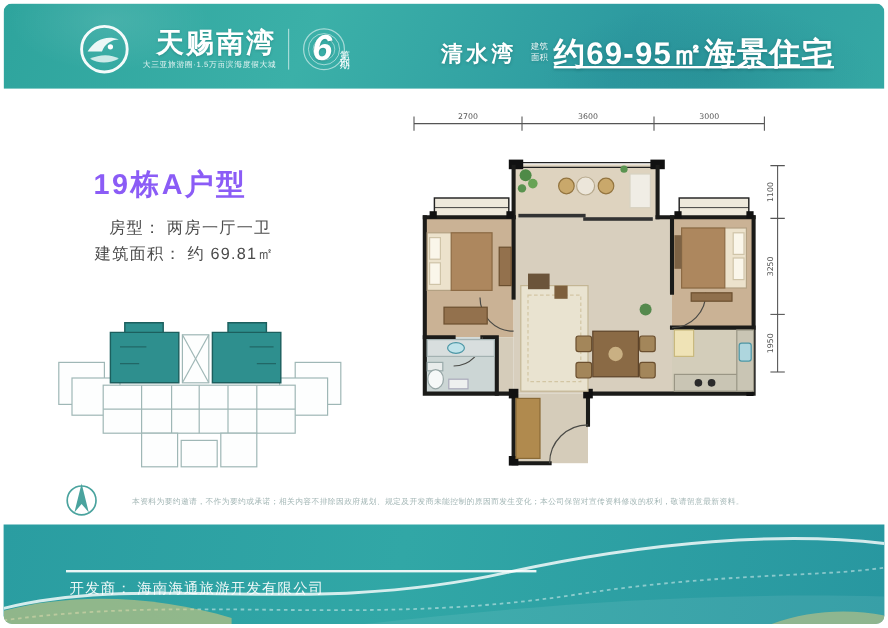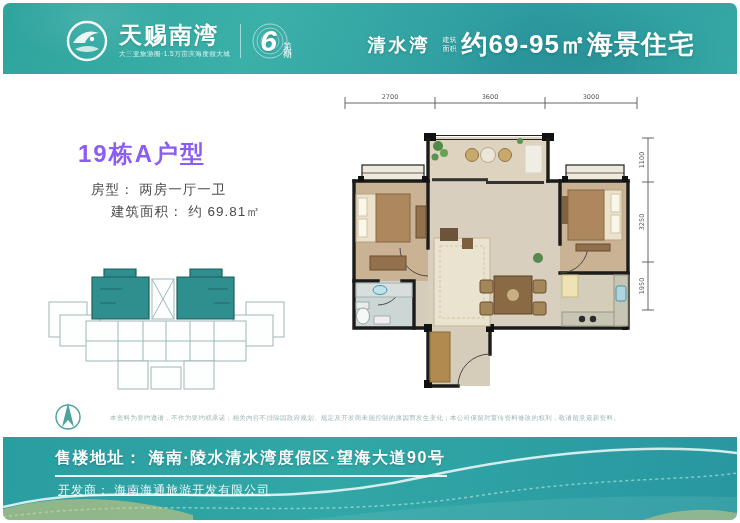--- a/index.html
+++ b/index.html
@@ -7,43 +7,43 @@
          font-family:"Liberation Sans","DejaVu Sans",sans-serif;}
   .abs{position:absolute;}
   
   #header{left:3px;top:3px;width:734px;height:71px;border-radius:7px 7px 0 0;
     background:
       radial-gradient(120px 60px at 12% 20%, rgba(255,255,255,.10), rgba(255,255,255,0) 70%),
       radial-gradient(200px 80px at 80% 80%, rgba(12,90,110,.18), rgba(0,0,0,0) 70%),
       linear-gradient(115deg,#2ea49d 0%,#3bb0a8 35%,#2d9aa0 70%,#35a8a4 100%);}
   .logo-row{left:62px;top:14px;height:48px;display:flex;align-items:center;}
   .brand-name{color:#fff;font-size:23px;font-weight:bold;letter-spacing:2px;
-    text-shadow:0 1px 2px rgba(0,60,60,.25);line-height:1;}
+    text-shadow:0 1px 2px rgba(0,60,60,.25);line-height:1;text-align:right;}
   .brand-tag{color:rgba(255,255,255,.85);font-size:6.5px;letter-spacing:.5px;margin-top:3px;}
   .logo-divider{width:1px;height:34px;background:rgba(255,255,255,.55);margin:0 9px 0 10px;}
   .phase-num{color:#fff;font-size:30px;font-style:italic;font-weight:bold;line-height:1;
     text-shadow:0 1px 2px rgba(0,60,60,.25);}
   .phase-label{writing-mode:vertical-rl;color:#fff;font-size:8.5px;letter-spacing:4px;margin-left:5px;}
   .head-right{right:42px;top:24px;display:flex;align-items:center;color:#fff;
     text-shadow:0 1px 3px rgba(0,60,60,.3);}
   .proj-name{font-size:18px;font-weight:bold;letter-spacing:3px;}
   .area-tag{font-size:7px;line-height:1.25;margin:0 5px 0 12px;opacity:.9;text-align:center;}
-  .headline{font-size:26px;font-weight:bold;letter-spacing:1px;}
+  .headline{font-size:26px;font-weight:bold;letter-spacing:1px;text-decoration:underline;}
   
   .unit-title{left:78px;top:138px;font-size:24px;letter-spacing:2px;color:#8b5cf6;font-weight:bold;}
   .unit-line{left:79px;font-size:13.5px;color:#4b4b4b;letter-spacing:1px;}
   
   .disclaimer{left:110px;top:414px;width:545px;font-size:6.5px;color:#a4b7b6;letter-spacing:.3px;}
   
   #footer{left:3px;top:437px;width:734px;height:83px;border-radius:0 0 7px 7px;overflow:hidden;
     background:linear-gradient(100deg,#2a9da1 0%,#31a7a6 45%,#2897a0 100%);}
   .addr-row{left:52px;top:11px;color:#fff;font-size:16px;font-weight:bold;letter-spacing:1.5px;
     text-shadow:0 1px 2px rgba(0,60,60,.3);}
   .addr-underline{left:52px;top:38px;width:392px;height:2px;background:rgba(255,255,255,.9);}
-  .dev-row{left:55px;top:45px;color:rgba(255,255,255,.92);font-size:12px;letter-spacing:1px;text-decoration:underline;}
+  .dev-row{left:55px;top:45px;color:rgba(255,255,255,.92);font-size:12px;letter-spacing:1px;}
   svg{display:block;}
 </style>
 </head>
 <body>
 
 <div id="stage">
 
   <div id="header" class="abs">
     <div class="abs logo-row">
       <svg width="44" height="44" viewBox="0 0 44 44">
@@ -76,21 +76,21 @@
       </span>
       <span class="headline">约69-95㎡海景住宅</span>
     </div>
   </div>
 
   <div class="abs unit-title">19栋A户型</div>
   <div class="abs unit-line" style="top:181px;margin-left:12px;">
     <span>房型：</span>
     <span>两房一厅一卫</span>
   </div>
-  <div class="abs unit-line" style="top:203px;margin-left:32px;">
+  <div class="abs unit-line" style="top:203px;">
     <span>建筑面积：</span>
     <span>约 69.81㎡</span>
   </div>
 
   <svg class="abs" style="left:48px;top:247px;" width="237" height="150" viewBox="0 0 237 150">
     <g stroke="#9fb7b6" stroke-width="1" fill="#fdfefe">
       <rect x="1" y="55" width="38" height="35"></rect>
       <rect x="12" y="68" width="40" height="31"></rect>
       <rect x="198" y="55" width="38" height="35"></rect>
       <rect x="185" y="68" width="40" height="31"></rect>
@@ -268,24 +268,20 @@
   </svg>
 
   <div id="footer" class="abs">
     <svg class="abs" style="left:0;top:0;" width="734" height="83" viewBox="0 0 734 83">
       <path d="M0,70 C120,40 250,78 420,40 C540,14 650,6 734,16" stroke="rgba(255,255,255,.8)" stroke-width="2.5" fill="none"></path>
       <path d="M0,80 C160,58 300,86 480,58 C600,40 680,44 734,36" stroke="rgba(255,255,255,.45)" stroke-width="1.5" stroke-dasharray="3,3" fill="none"></path>
       <path d="M300,83 C420,70 560,56 734,60 L734,83 Z" fill="rgba(255,255,255,.08)"></path>
       <path d="M0,72 C60,56 130,60 190,78 L190,83 L0,83 Z" fill="rgba(228,203,120,.55)"></path>
       <path d="M640,83 C670,72 704,70 734,76 L734,83 Z" fill="rgba(228,203,120,.5)"></path>
     </svg>
-    <div class="abs addr-row">
-      <span>售楼地址：</span>
-      <span>海南·陵水清水湾度假区·望海大道90号</span>
-    </div>
     <div class="abs addr-underline"></div>
     <div class="abs dev-row">
       <span>开发商：</span>
       <span>海南海通旅游开发有限公司</span>
     </div>
   </div>
 
 </div>
 
 </body></html>

